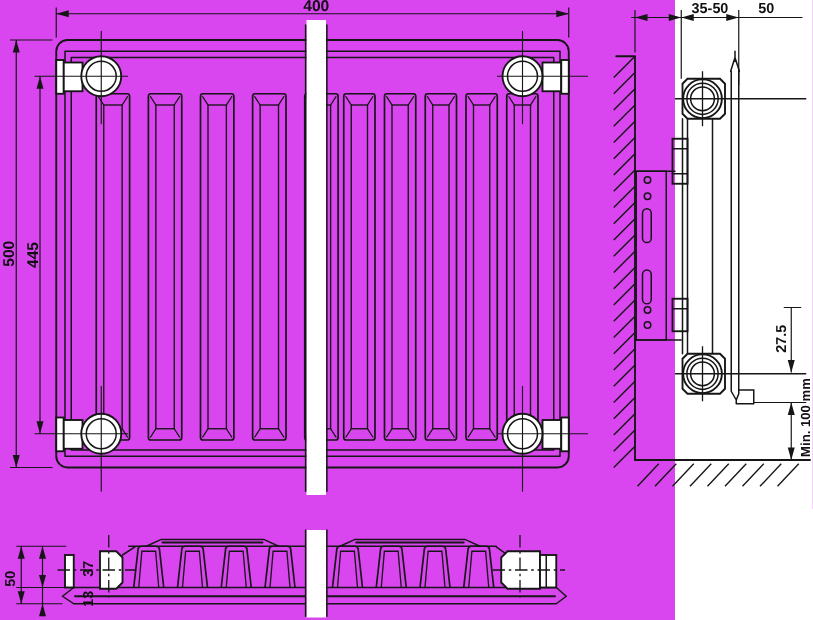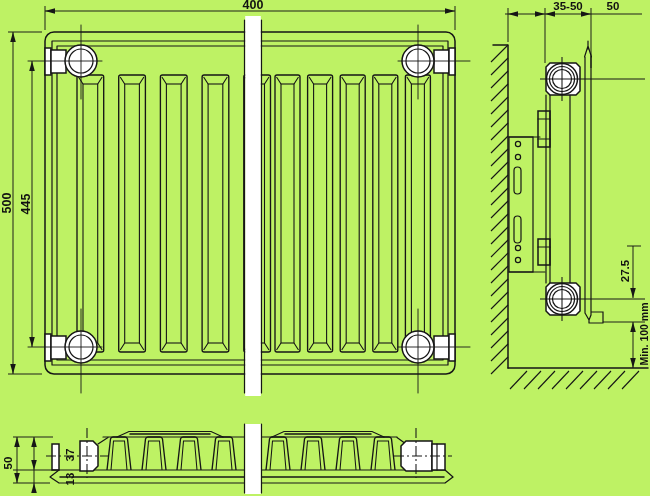--- a/index.html
+++ b/index.html
@@ -1,16 +1,16 @@
 <!DOCTYPE html>
 <html><head>
 <meta charset="utf-8">
 <style>
   html,body{margin:0;padding:0;background:#ffffff;}
-  .stage{width:650px;height:496px;position:relative;background:#bef264;}
+  .stage{width:540px;height:496px;position:relative;background:#d946ef;}
   svg{display:block;}
   .ln{stroke:#161616;fill:none;stroke-width:1.5;stroke-linecap:round;}
   .thin{stroke-width:0.9;}
   .med{stroke-width:1.2;}
   .dim{stroke:#161616;fill:none;stroke-width:0.95;}
   .cl{stroke:#161616;fill:none;stroke-width:1.05;}
   .dash{stroke-dasharray:10 3 2 3;}
   .wfill{fill:#ffffff;stroke:#161616;stroke-width:1.5;}
   .dim-text{font-family:"Liberation Sans",sans-serif;font-weight:700;font-size:12.5px;fill:#111;}
   .dim-text.small{font-size:11.5px;}

